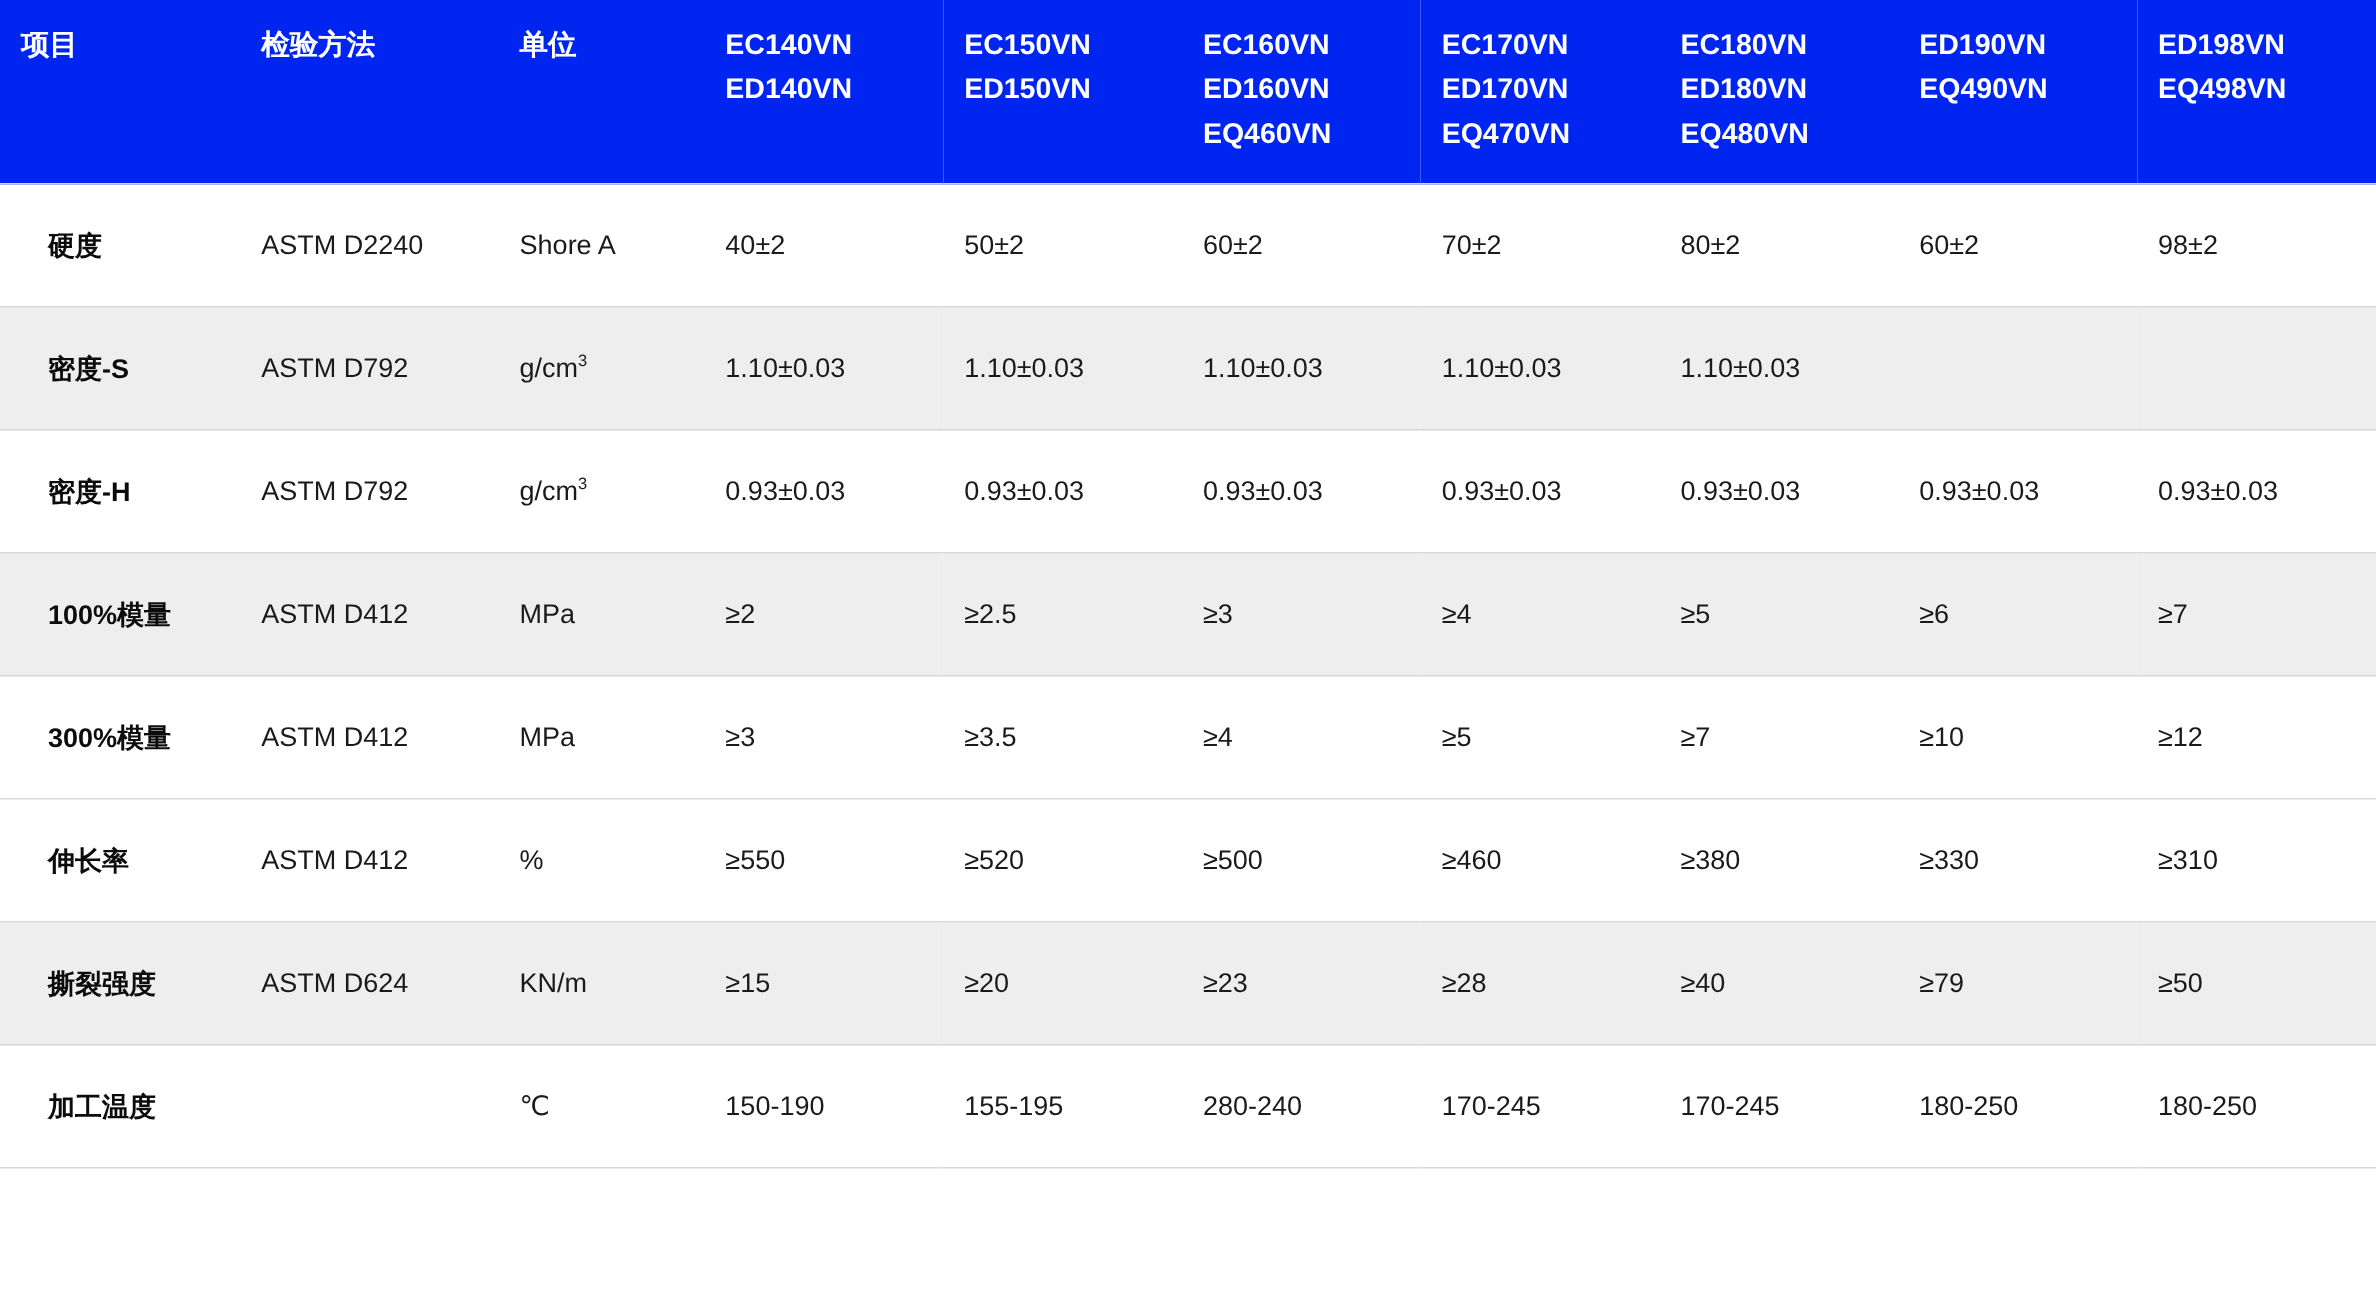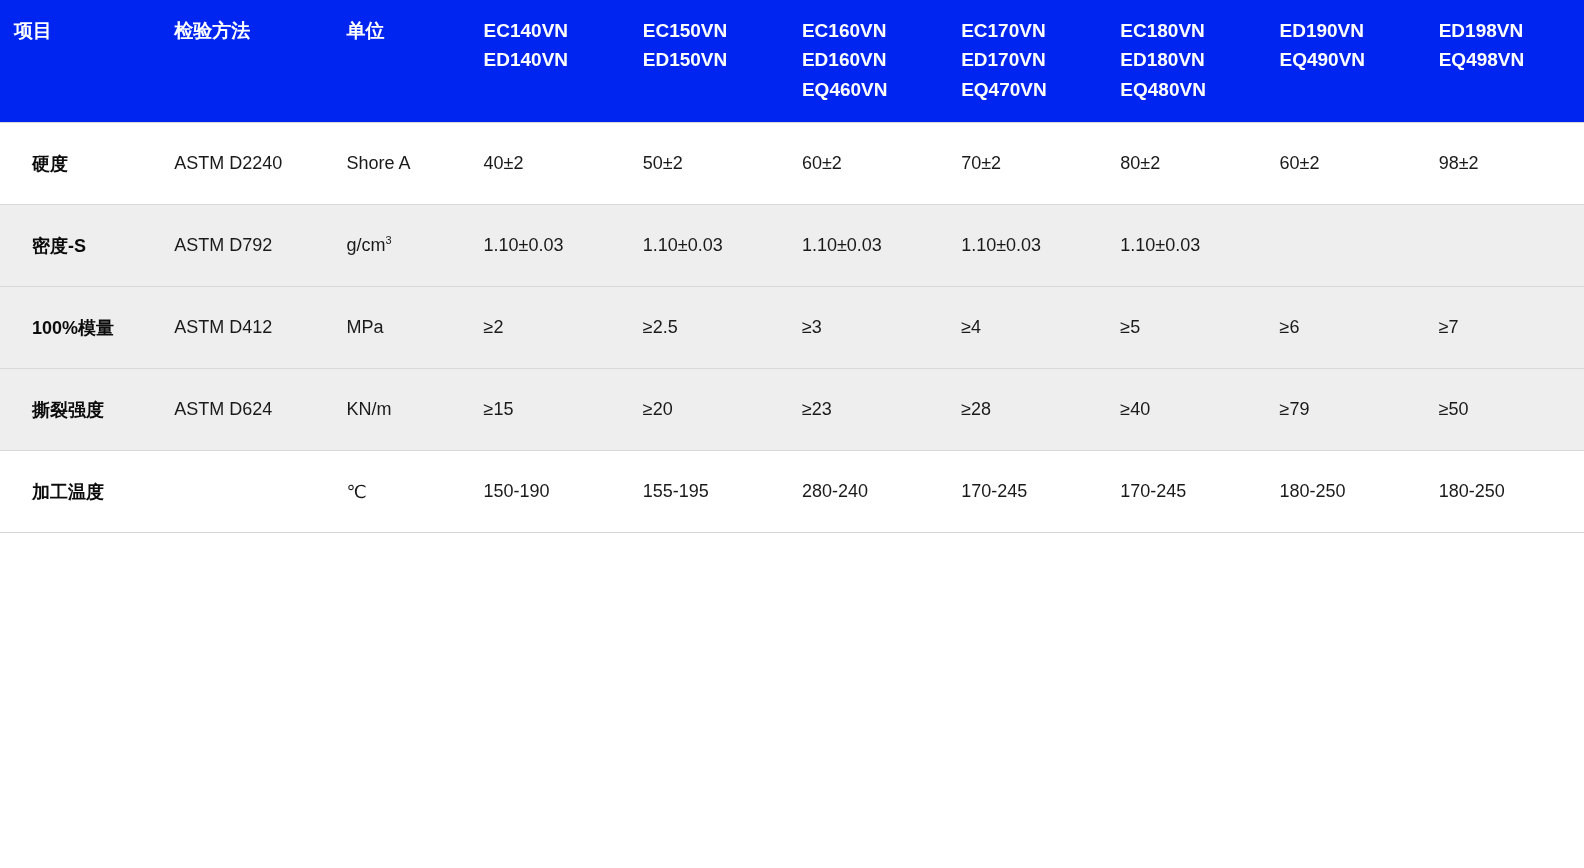--- a/index.html
+++ b/index.html
@@ -147,32 +147,68 @@
         <td>ASTM D792</td>
         <td><span>g/cm</span><sup>3</sup></td>
         <td>1.10±0.03</td>
         <td>1.10±0.03</td>
         <td>1.10±0.03</td>
         <td>1.10±0.03</td>
         <td>1.10±0.03</td>
         <td></td>
         <td></td>
       </tr>
+      <tr>
+        <td class="col-item">密度-H</td>
+        <td>ASTM D792</td>
+        <td><span>g/cm</span><sup>3</sup></td>
+        <td>0.93±0.03</td>
+        <td>0.93±0.03</td>
+        <td>0.93±0.03</td>
+        <td>0.93±0.03</td>
+        <td>0.93±0.03</td>
+        <td>0.93±0.03</td>
+        <td>0.93±0.03</td>
+      </tr>
       <tr class="alt">
         <td class="col-item">100%模量</td>
         <td>ASTM D412</td>
         <td><span>MPa</span></td>
         <td>≥2</td>
         <td>≥2.5</td>
         <td>≥3</td>
         <td>≥4</td>
         <td>≥5</td>
         <td>≥6</td>
         <td>≥7</td>
       </tr>
+      <tr>
+        <td class="col-item">300%模量</td>
+        <td>ASTM D412</td>
+        <td><span>MPa</span></td>
+        <td>≥3</td>
+        <td>≥3.5</td>
+        <td>≥4</td>
+        <td>≥5</td>
+        <td>≥7</td>
+        <td>≥10</td>
+        <td>≥12</td>
+      </tr>
+      <tr>
+        <td class="col-item">伸长率</td>
+        <td>ASTM D412</td>
+        <td><span>%</span></td>
+        <td>≥550</td>
+        <td>≥520</td>
+        <td>≥500</td>
+        <td>≥460</td>
+        <td>≥380</td>
+        <td>≥330</td>
+        <td>≥310</td>
+      </tr>
       <tr class="alt">
         <td class="col-item">撕裂强度</td>
         <td>ASTM D624</td>
         <td><span>KN/m</span></td>
         <td>≥15</td>
         <td>≥20</td>
         <td>≥23</td>
         <td>≥28</td>
         <td>≥40</td>
         <td>≥79</td>

